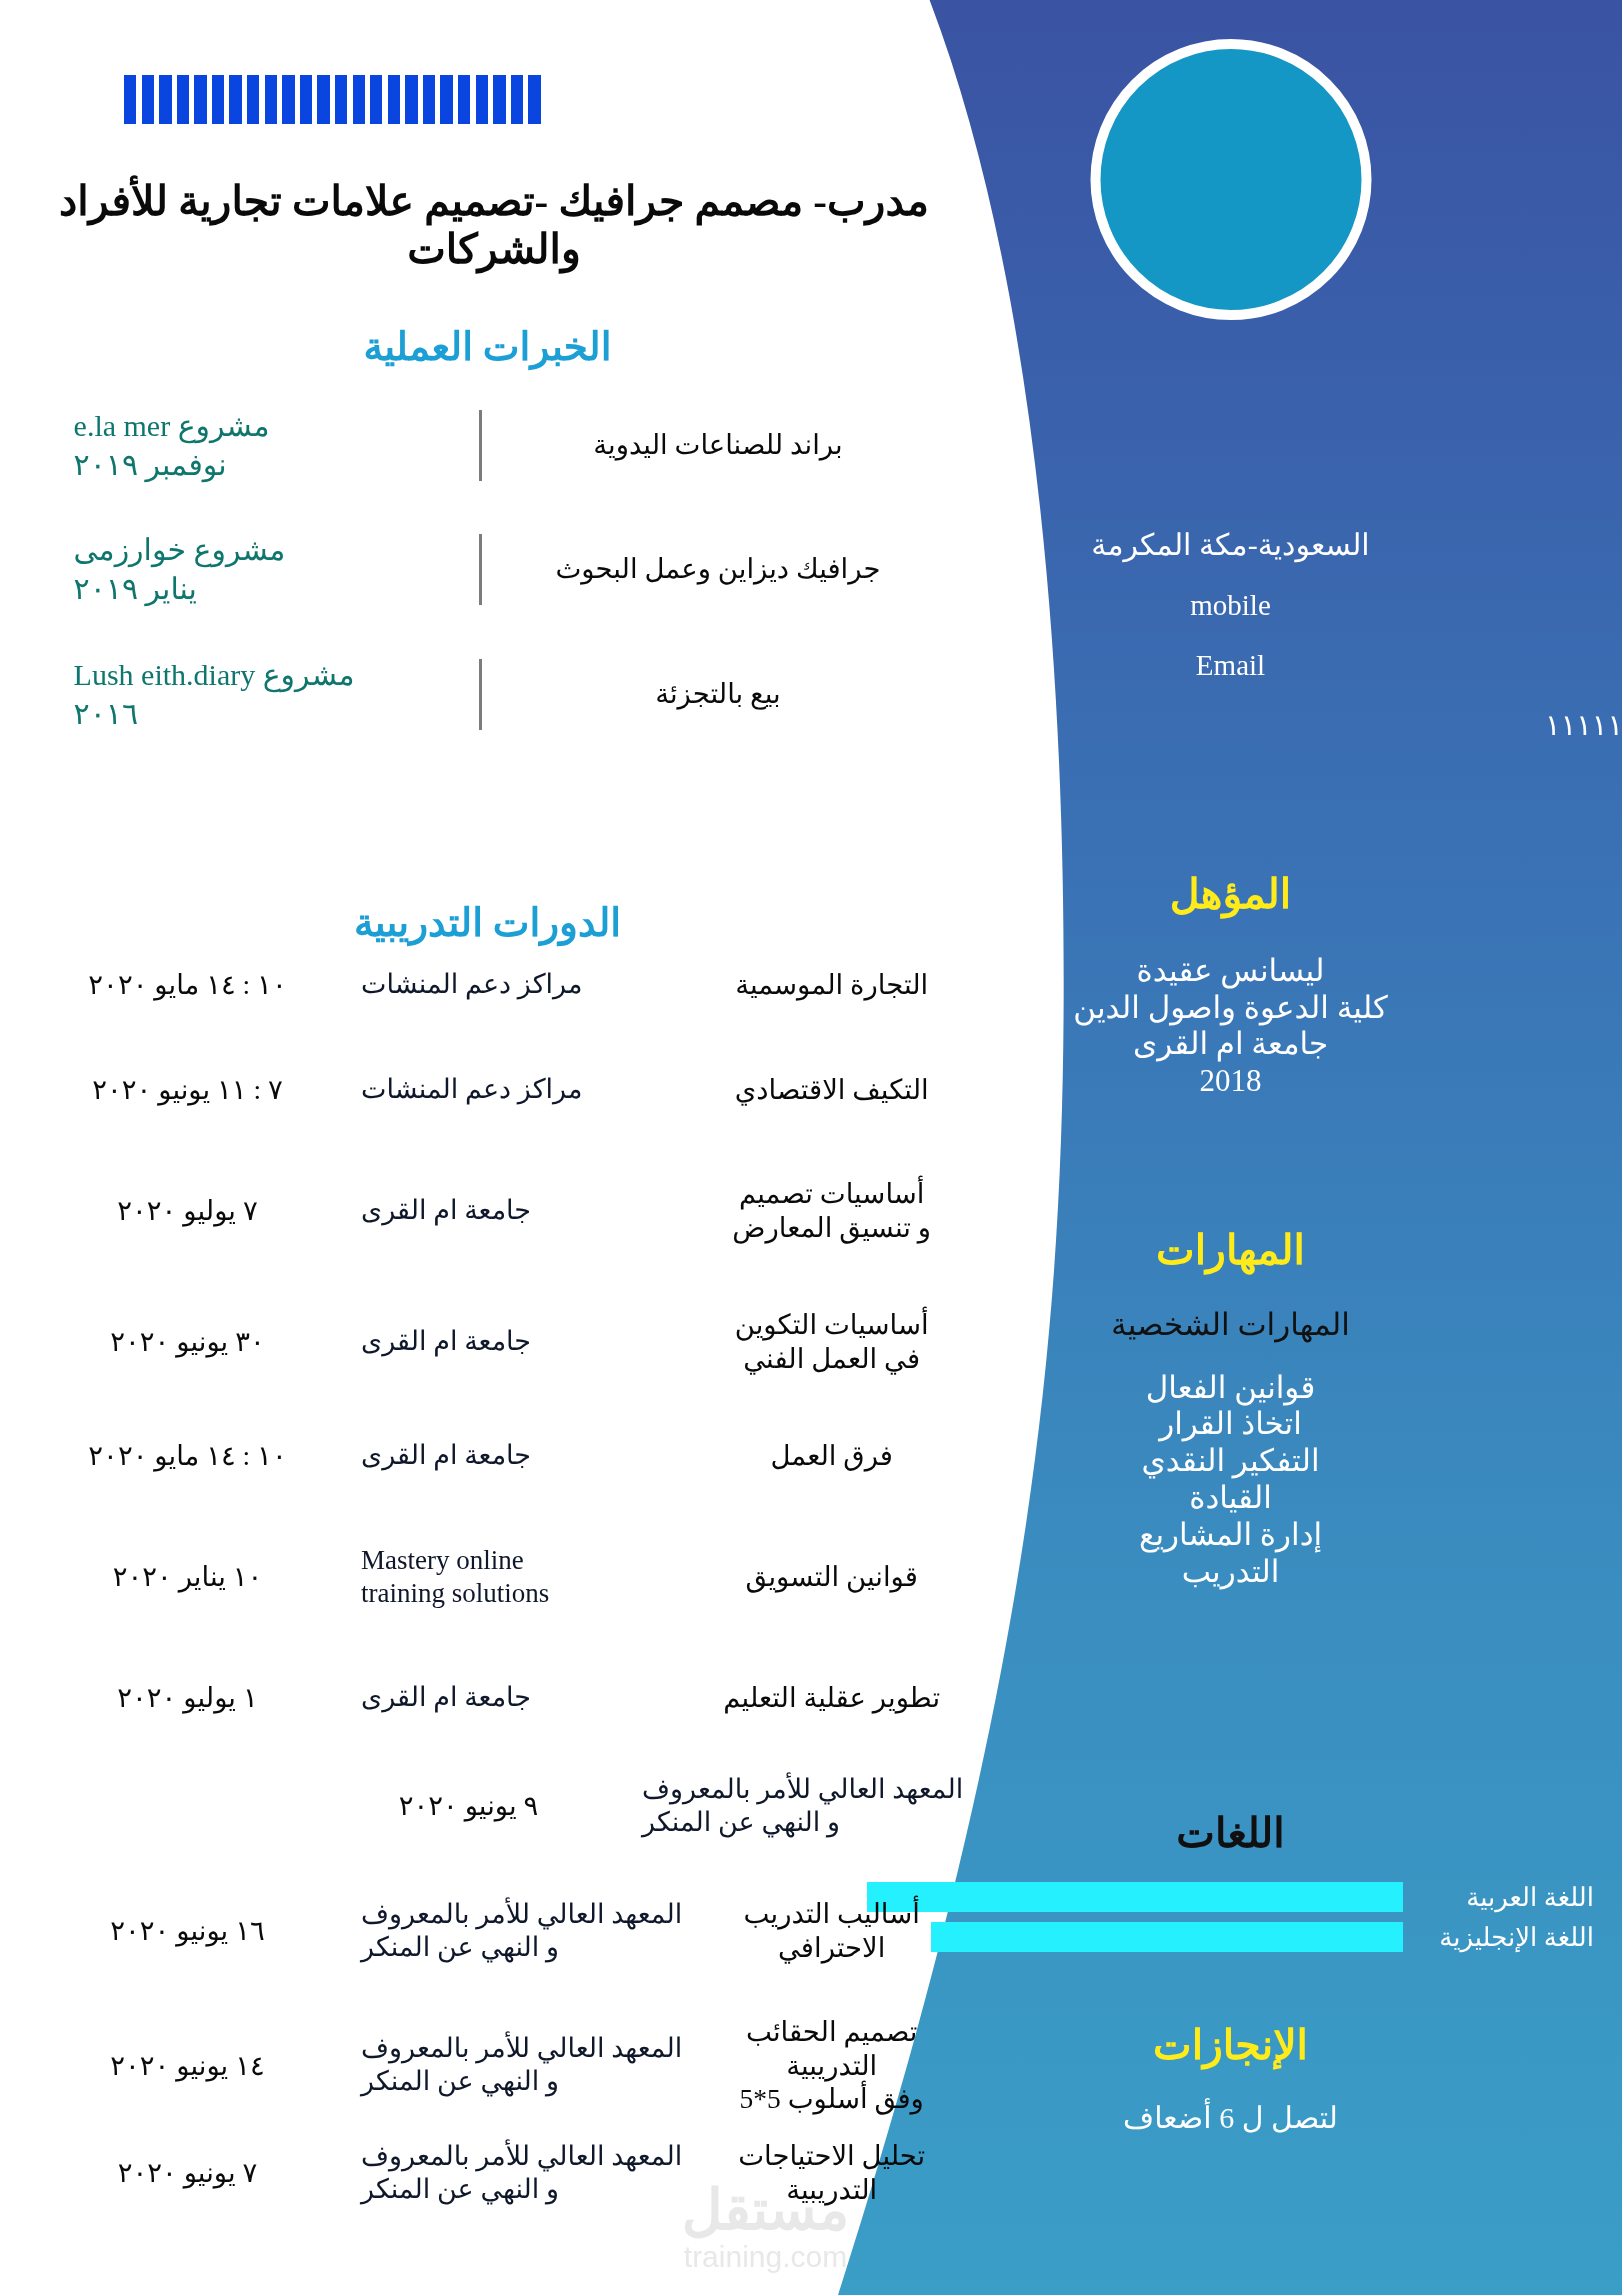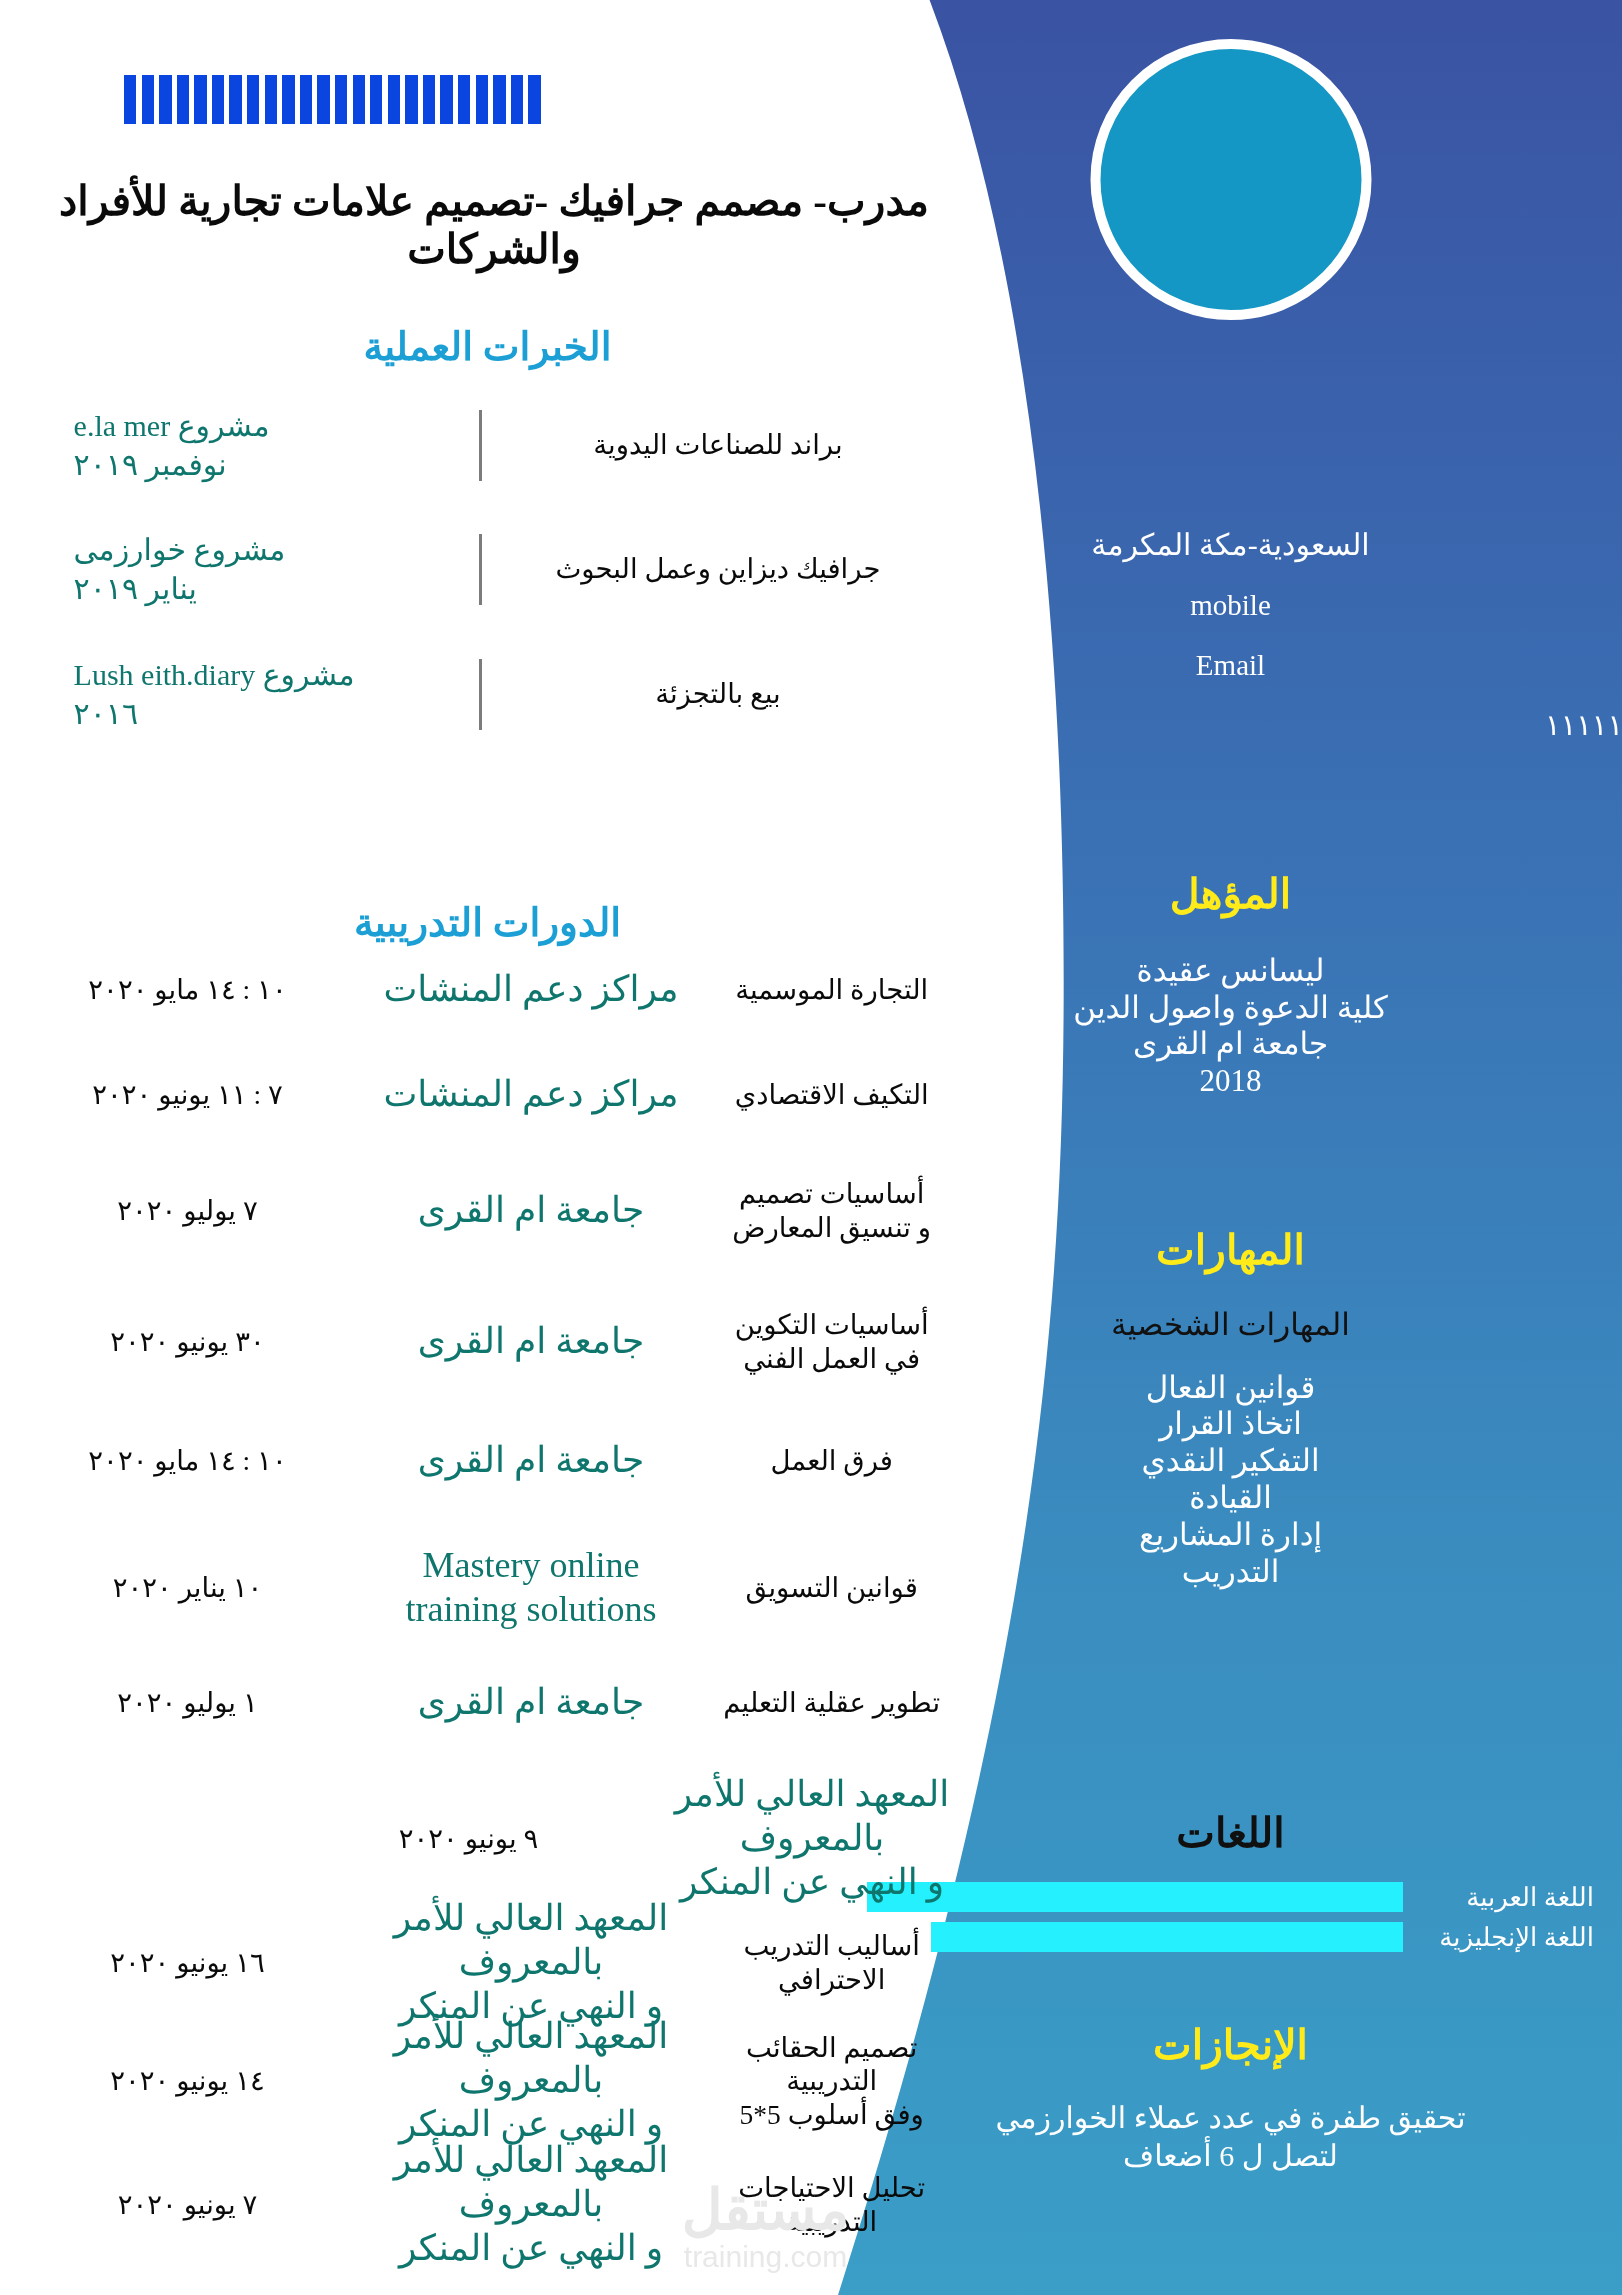--- a/index.html
+++ b/index.html
@@ -82,21 +82,21 @@
 
   .exp{position:absolute;left:0;width:988px;}
   .exp-row{display:flex;align-items:center;justify-content:center;margin-bottom:0;}
   .exp-left{width:393px;text-align:center;font-size:27.5px;color:#0a0a0a;line-height:1.22;}
   .exp-rule{width:3.9px;height:71px;background:#7c7c7c;margin:0 39px;}
   .exp-right{width:366px;text-align:left;font-size:30px;color:#0f766e;line-height:1.30;}
 
   .courses{position:absolute;left:0;width:1021px;top:968px;}
   .c-row{display:flex;align-items:center;margin-bottom:0;}
   .c-name{width:281px;text-align:center;font-size:27.5px;color:#0a0a0a;line-height:1.22;padding-right:19.6px;box-sizing:border-box;}
-  .c-prov{width:340px;text-align:center;font-size:36px;color:#0f766e;line-height:1.22;}
+  .c-prov{width:340px;text-align:left;font-size:27px;color:#0f172a;line-height:1.22;}
   .c-date{width:347px;text-align:center;font-size:27.5px;color:#0a0a0a;line-height:1.22;}
 
   .watermark{
     position:absolute;bottom:19.6px;left:641px;width:249px;text-align:center;
     color:#e8e8e8;pointer-events:none;
   }
   .watermark .ar{font-size:56px;font-weight:bold;line-height:0.9;font-family:"Liberation Sans",sans-serif;}
   .watermark .en{font-size:30px;line-height:1.2;font-family:"Liberation Sans",sans-serif;margin-top:3.9px;}
 </style>
 </head>
@@ -165,21 +165,20 @@
             <div class="lang-track">
               <div class="lang-fill" id="langfill1" style="width: 88%; background: rgb(37, 240, 253);"></div>
             </div>
           </div>
         </div>
       </div>
 
       <div class="block achv">
         <div class="sec-head">الإنجازات</div>
         <div class="lines">
-          <div>تحقيق طفرة في عدد عملاء الخوارزمي</div>
           <div>لتصل ل 6 أضعاف</div>
         </div>
       </div>
 
     </div>
   </div>
 
   <div class="main">
 
     <div class="bars" id="name-bars">

